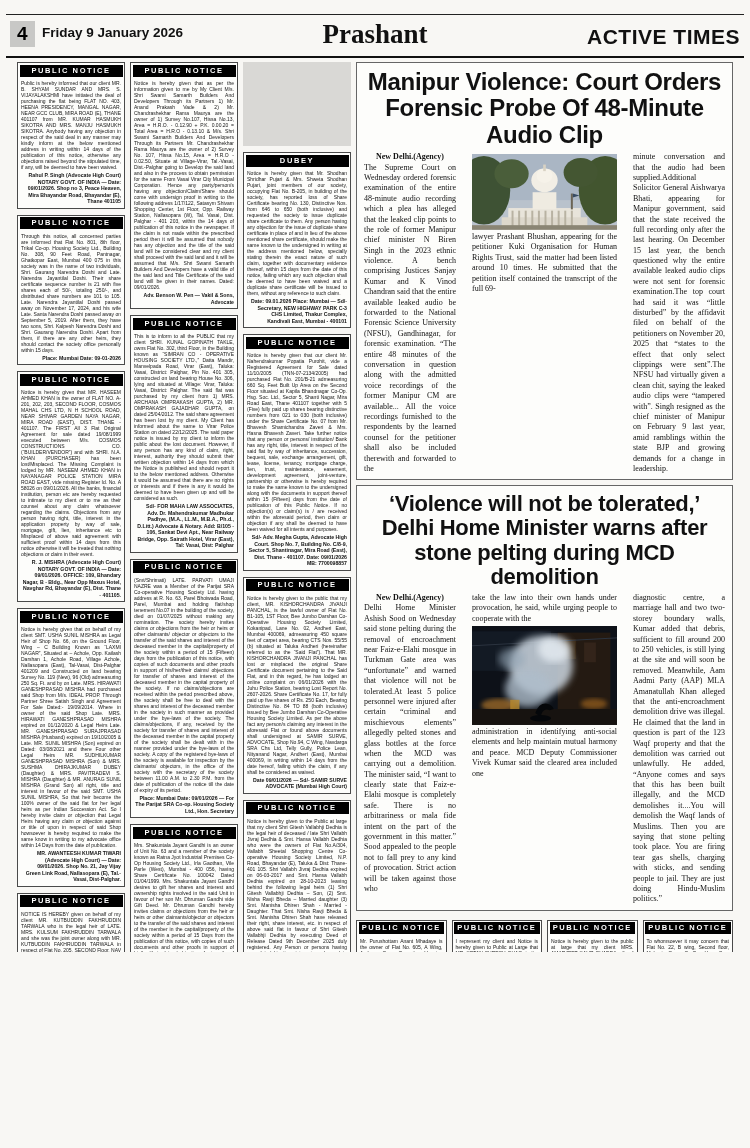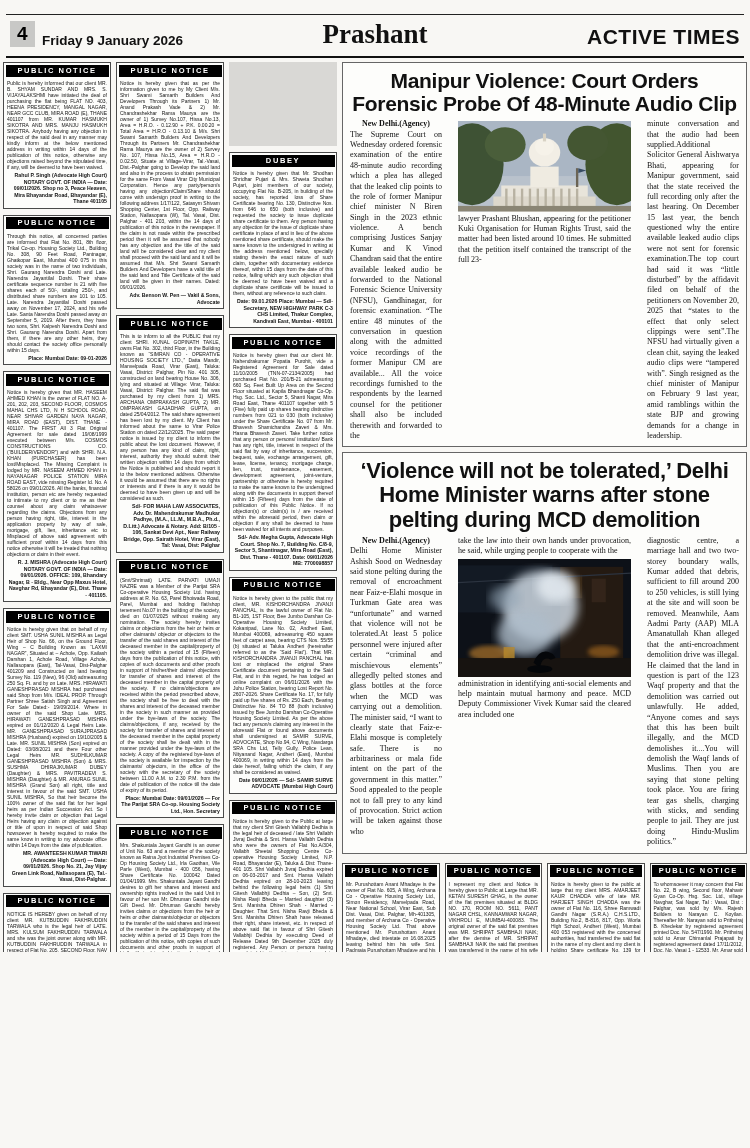--- a/index.html
+++ b/index.html
@@ -3,42 +3,42 @@
 <meta charset="utf-8">
 <style>
   html,body{margin:0;padding:0;background:#888;}
   .page{position:relative;width:750px;height:1148px;margin:0 auto;background:#f8f7f4;
         font-family:"Liberation Sans",sans-serif;color:#111;overflow:hidden;box-sizing:border-box;}
   .topline{border-top:1.5px solid #222;margin:14px 6px 0 6px;}
   
   .hdr{position:relative;height:34px;margin:4px 10px 0 10px;}
   .pagenum{position:absolute;left:0;top:2px;background:#c8c8c6;color:#000;font-weight:bold;
            font-size:19px;line-height:26px;padding:0 7px;}
-  .hdate{position:absolute;left:32px;top:14px;font-weight:bold;font-size:13.5px;}
+  .hdate{position:absolute;left:32px;top:6px;font-weight:bold;font-size:13.5px;}
   .hsection{position:absolute;left:0;right:0;text-align:center;top:0;
             font-family:"Liberation Serif",serif;font-weight:bold;font-size:27px;}
   .hmast{position:absolute;right:0;top:6px;font-weight:bold;font-size:21px;letter-spacing:.5px;}
   .hrule{border-top:2.5px solid #111;margin:3px 6px 4px 6px;}
   
-  .content{display:flex;gap:5px;padding:0 3px;height:890px;}
+  .content{display:flex;gap:5px;padding:0 17px;height:890px;}
   .ncol{width:108px;flex:0 0 108px;overflow:hidden;}
   .right{flex:1;display:flex;flex-direction:column;overflow:hidden;}
   .bottomrow{display:flex;gap:5px;flex:1;overflow:hidden;margin-top:4px;}
   .bcol{flex:1;overflow:hidden;}
   
   .notice{border:1px solid #4a4a4a;background:#fdfdfb;margin-bottom:6px;}
   .nhead{background:#000;color:#fff;font-weight:bold;font-size:7.5px;line-height:1.6;
          text-align:center;letter-spacing:1.6px;margin:1.5px;}
   .nbody{font-size:5px;line-height:1.2;text-align:justify;padding:2px 3px 1px 3px;color:#151515;}
   .nsig{font-size:5.2px;line-height:1.25;font-weight:bold;text-align:right;padding:1px 3px 3px 3px;}
   .adbox{height:84px;background:#d9d8d5;margin-bottom:6px;}
   
   .article{border:1px solid #666;background:#fdfdfb;padding:5px 7px;margin-bottom:5px;}
   .headline{font-weight:bold;text-align:center;margin:1px 0 4px 0;letter-spacing:-.3px;line-height:1.1;}
-  .headline.h1{font-size:21px;}
+  .headline.h1{font-size:24px;}
   .headline.h2{font-size:22px;}
   .acols{display:flex;gap:16px;}
   .acol{font-family:"Liberation Serif",serif;font-size:8px;line-height:1.3;text-align:justify;}
   .acol.side{flex:0 0 92px;}
   .acol.mid{flex:1;}
   .dateline{font-weight:bold;text-align:center;margin:0 0 1px 0;}
   .acol p{margin:0;}
   .aphoto{width:100%;display:block;margin:2px 0;}
 </style>
 </head>
@@ -170,21 +170,21 @@
                   <rect x="110" y="86" width="3" height="26"></rect>
                 <rect x="120" y="86" width="3" height="26"></rect>
                   <rect x="130" y="86" width="3" height="26"></rect>
                 <rect x="140" y="86" width="3" height="26"></rect>
                   <rect x="150" y="86" width="3" height="26"></rect>
               </g>
               <rect x="150" y="60" width="3" height="24" fill="#6b6455"></rect>
               <path d="M153 60 l10 3 l-10 3 z" fill="#384c63"></path>
               <rect x="0" y="108" width="220" height="7" fill="#8a8574"></rect>
             </svg>
-            <p>lawyer Prashant Bhushan, appearing for the petitioner Kuki Organisation for Human Rights Trust, said the matter had been listed around 10 times. He submitted that the petition itself contained the transcript of the full 23-</p>
+            <p>lawyer Prashant Bhushan, appearing for the petitioner Kuki Organisation for Human Rights Trust, said the matter had been listed around 10 times. He submitted that the petition itself contained the transcript of the full 69-</p>
           </div>
           <div class="acol side">
             <p>minute conversation and that the audio had been supplied.Additional Solicitor General Aishwarya Bhati, appearing for Manipur government, said that the state received the full recording only after the last hearing. On December 15 last year, the bench questioned why the entire available leaked audio clips were not sent for forensic examination.The top court had said it was “little disturbed” by the affidavit filed on behalf of the petitioners on November 20, 2025 that “states to the effect that only select clippings were sent”.The NFSU had virtually given a clean chit, saying the leaked audio clips were “tampered with”. Singh resigned as the chief minister of Manipur on February 9 last year, amid ramblings within the state BJP and growing demands for a change in leadership.</p>
           </div>
         </div>
       </section>
 
       <section class="article">
         <h1 class="headline h2">‘Violence will not be tolerated,’ Delhi Home Minister warns after stone pelting during MCD demolition</h1>
         <div class="acols">

